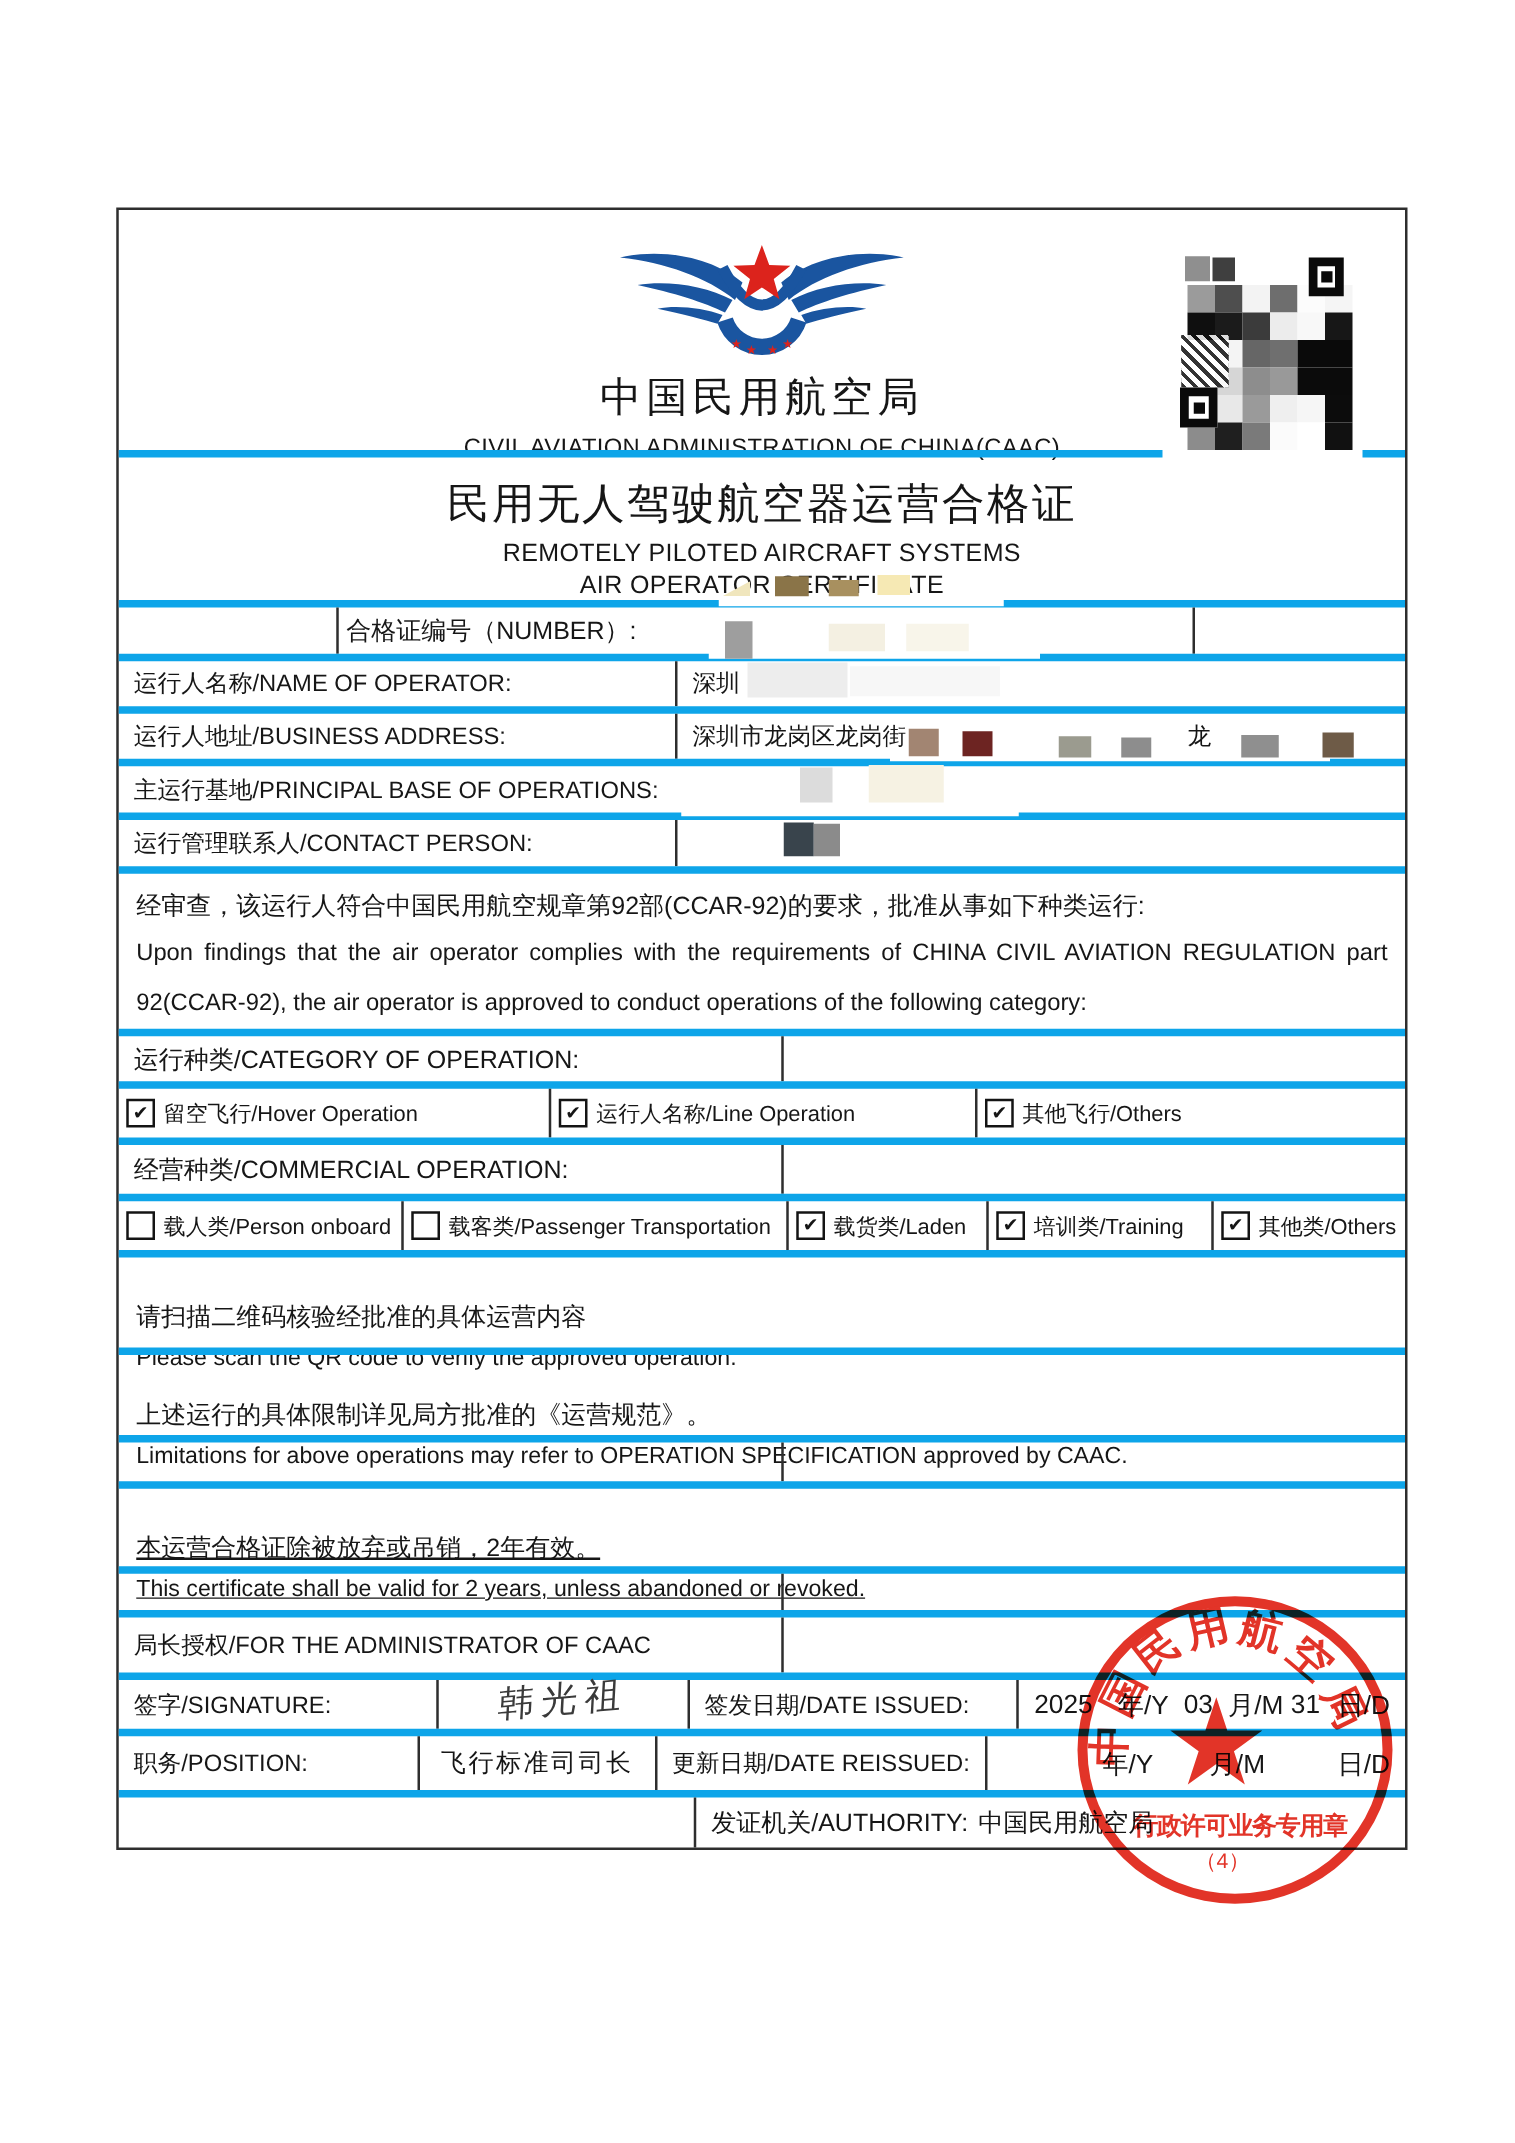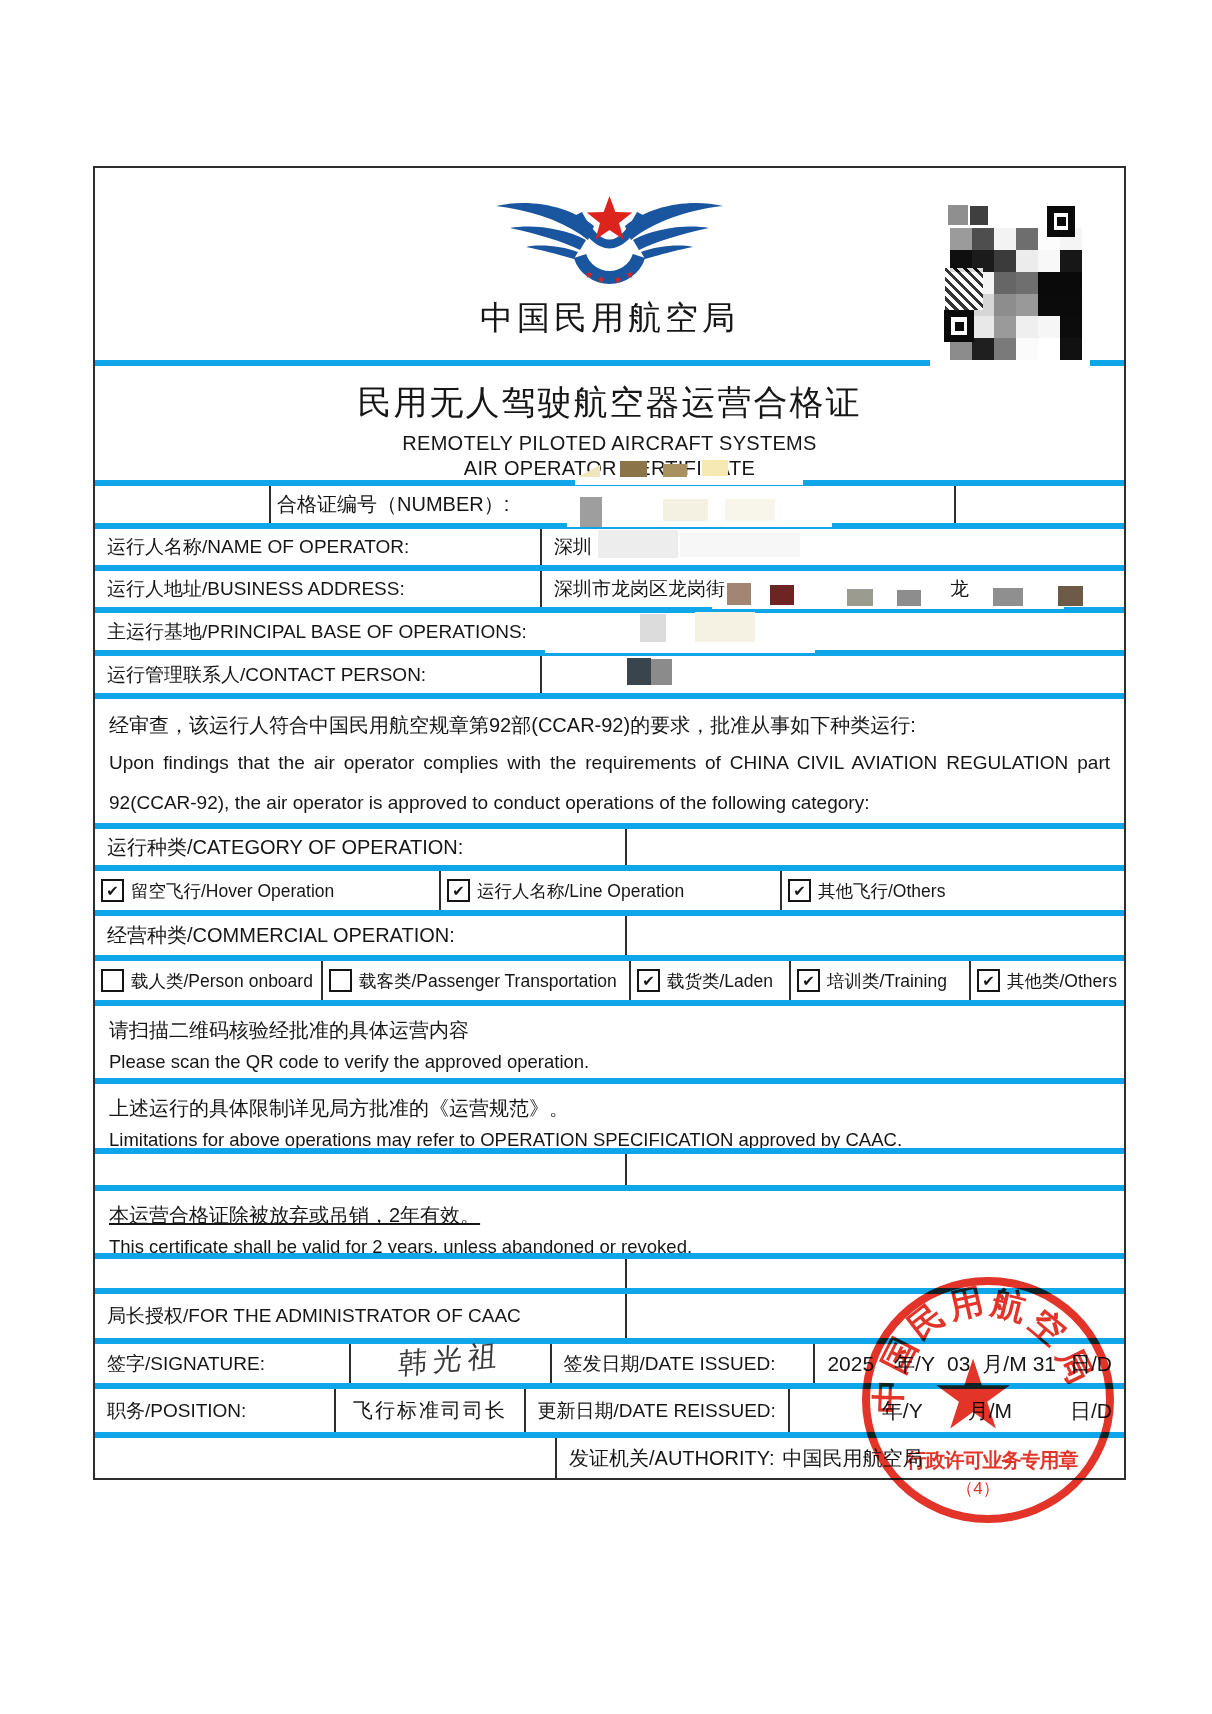--- a/index.html
+++ b/index.html
@@ -15,21 +15,21 @@
   .lbl{font-size:19px;white-space:nowrap;}
   .lbl-lg{font-size:20px;white-space:nowrap;}
   .center-col{width:100%;text-align:center;}
   .org-cn{font-size:33px;letter-spacing:4px;margin-top:6px;}
   .org-en{font-size:19px;letter-spacing:.3px;margin-top:7px;}
   .title-cn{font-size:34px;letter-spacing:2px;margin-top:14px;}
   .title-en{font-size:20px;margin-top:6px;letter-spacing:.3px;}
   .para{display:block;padding:8px 14px 0 14px;}
   .para .cn{font-size:20px;line-height:36px;}
   .para .en{font-size:19px;line-height:40px;text-align:justify;}
-  .two-line{display:block;padding:7px 14px 0 14px;}
+  .two-line{display:block;padding:7px 14px 0 14px;margin-top:24px;}
   .two-line .cn{font-size:20px;line-height:34px;}
   .two-line .en{font-size:18.5px;line-height:30px;}
   .cb{display:inline-flex;width:19px;height:19px;border:2px solid #141414;margin-right:7px;
       align-items:center;justify-content:center;font-size:15px;font-weight:bold;flex:none;background:#fff;line-height:1;}
   .cb-label{font-size:17.5px;white-space:nowrap;text-align:right;}
   .sig-name{font-size:29px;color:#3a3a3a;transform:rotate(-5deg) skewX(-8deg);margin:-8px auto 0 auto;letter-spacing:6px;}
   .pos-val{font-size:20px;margin:0 auto;letter-spacing:2px;}
   .date-cell{display:flex;align-items:center;font-size:21px;padding-left:12px;}
   .date-cell span{display:inline-block;}
   .auth-cell{font-size:20px;}
@@ -75,20 +75,21 @@
             </g>
             <path d="M96,24 Q127.5,84 159,24" stroke="#1a55a0" stroke-width="9" fill="none"></path>
             <path d="M98,66 A31,31 0 0 0 157,66" stroke="#1a55a0" stroke-width="13" fill="none"></path>
             <polygon fill="#dc231c" points="127.5,6 121.6,21.9 104.7,22.6 118,33.1 113.4,49.4 127.5,40 141.6,49.4 137,33.1 150.3,22.6 133.4,21.9"></polygon>
             <text x="107" y="88" font-size="10" fill="#dc231c" text-anchor="middle" font-family="DejaVu Sans">★</text>
             <text x="119" y="93" font-size="10" fill="#dc231c" text-anchor="middle" font-family="DejaVu Sans">★</text>
             <text x="136" y="93" font-size="10" fill="#dc231c" text-anchor="middle" font-family="DejaVu Sans">★</text>
             <text x="148" y="88" font-size="10" fill="#dc231c" text-anchor="middle" font-family="DejaVu Sans">★</text>
           </svg>
           <div class="org-cn">中国民用航空局</div>
+          <div class="org-en">CIVIL AVIATION ADMINISTRATION OF CHINA(CAAC)</div>
         </div>
       </div>
     </div>
 
     <div class="row" style="height:120px;">
       <div class="cell grow" style="display:block;padding:0;">
         <div class="center-col">
           <div class="title-cn">民用无人驾驶航空器运营合格证</div>
           <div class="title-en">REMOTELY PILOTED AIRCRAFT SYSTEMS</div>
           <div class="title-en" style="margin-top:2px;">AIR OPERATOR CERTIFICATE</div>

